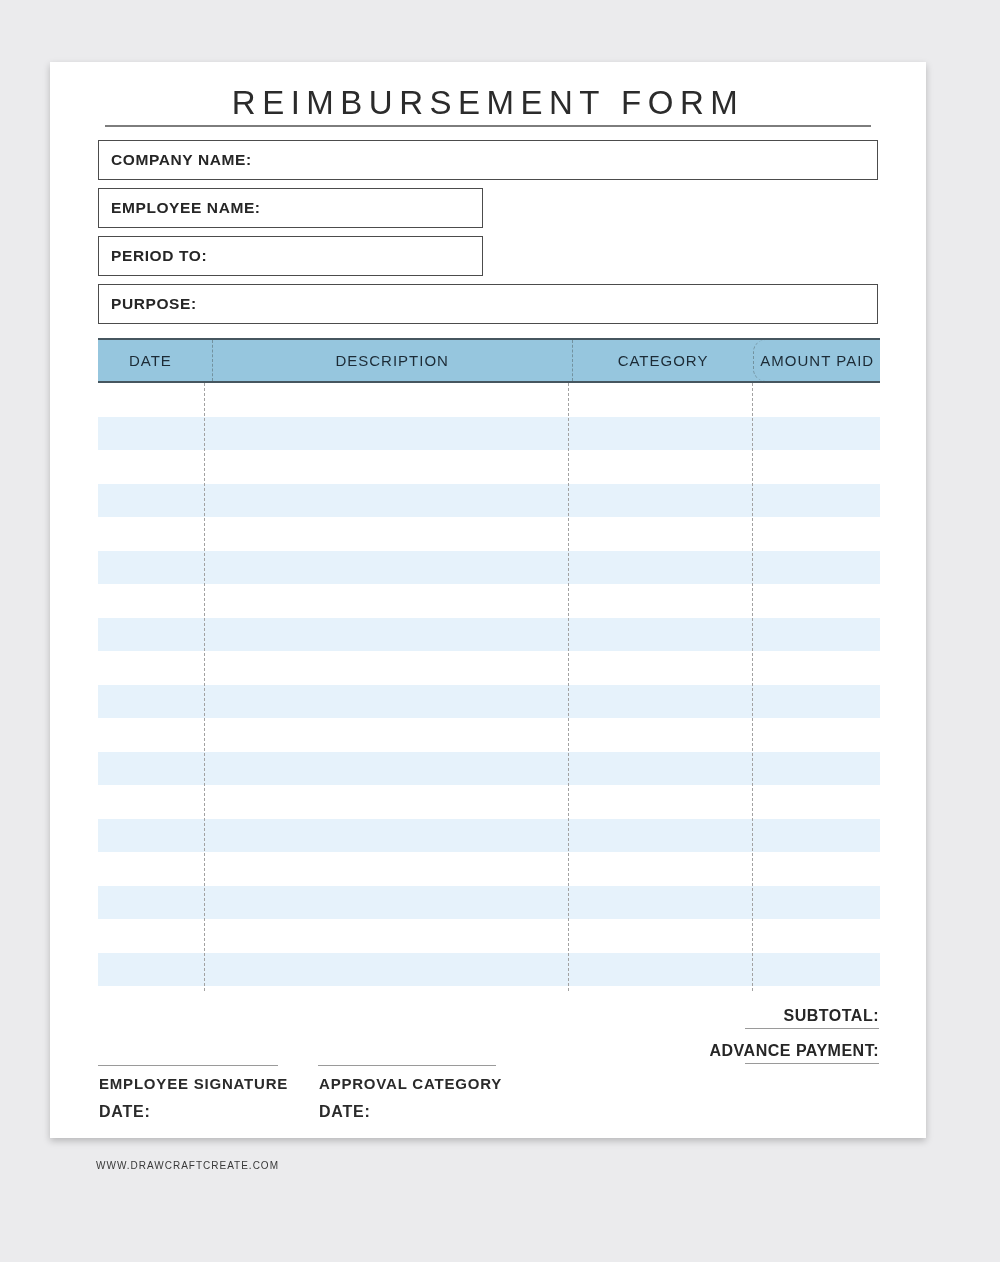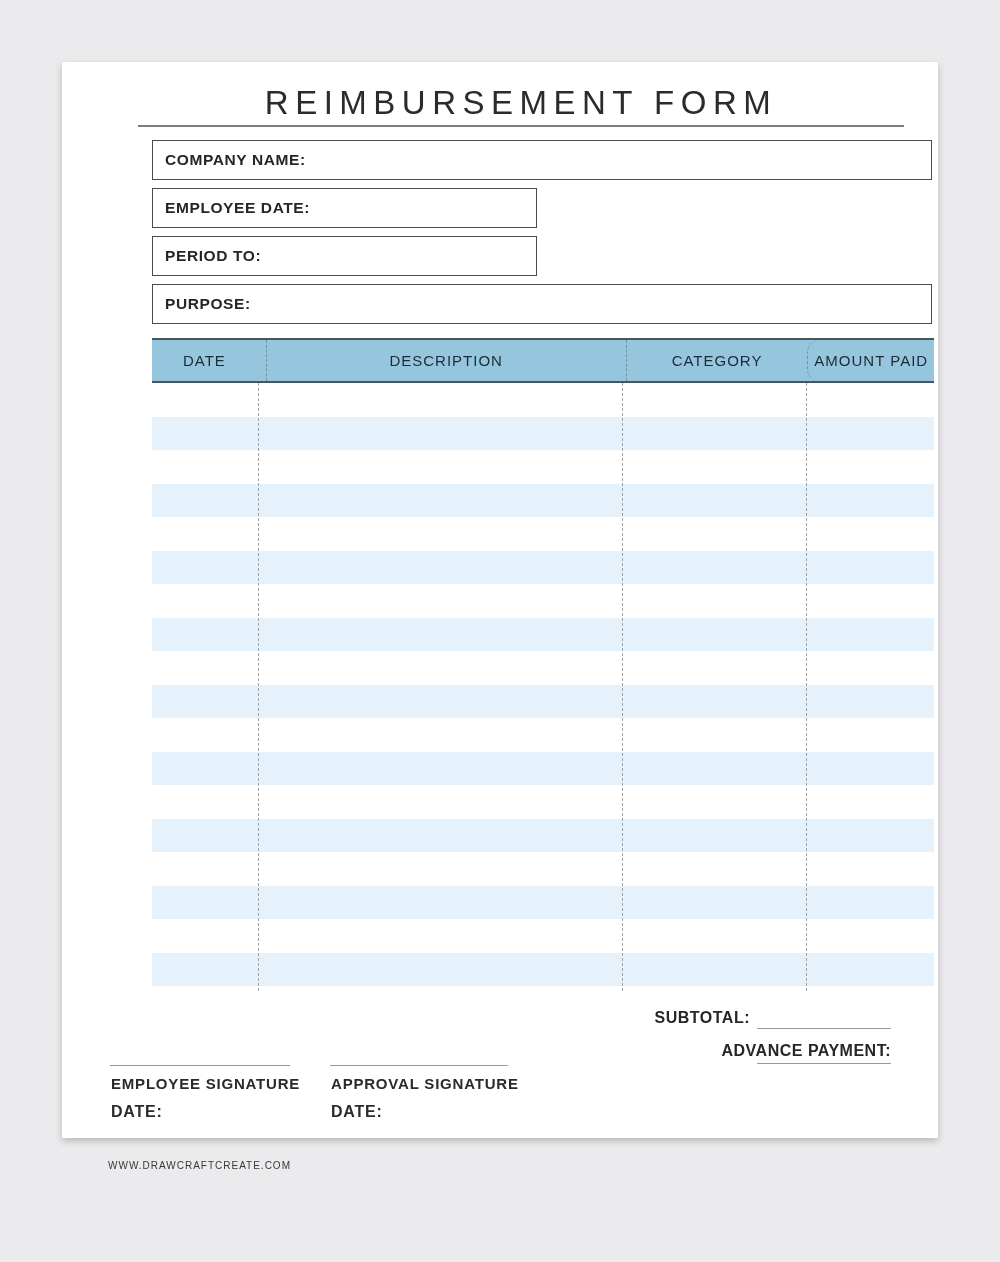--- a/index.html
+++ b/index.html
@@ -3,25 +3,24 @@
 <meta charset="utf-8">
 <style>
   * { margin:0; padding:0; box-sizing:border-box; }
   html,body { width:1000px; height:1262px; }
   body {
     background:#ebebed;
     font-family:"Liberation Sans", sans-serif;
     position:relative;
   }
   .card {
-    position:absolute; left:62px; top:62px;
+    position:absolute; left:50px; top:62px;
     width:876px; height:1076px;
     background:#ffffff;
     box-shadow:0 3px 7px rgba(0,0,0,0.22);
-    padding-left:42px;
   }
   
   .title {
     margin-top:21px; height:40px; line-height:40px;
     text-align:center;
     font-size:33px; letter-spacing:6.5px;
     color:#2b2b2b; font-weight:normal;
   }
   .title-rule {
     width:766px; margin:2px auto 0 auto;
@@ -65,21 +64,21 @@
     position:absolute; top:0; height:608px; width:0;
     border-left:1px dashed #a2a2a2;
   }
   .vdash.d0 { left:106px; } .vdash.d1 { left:470px; } .vdash.d2 { left:654px; }
   
   .total-row {
     position:absolute; right:47px; left:0;
     display:flex; justify-content:flex-end; align-items:flex-end;
     height:22px;
   }
-  .total-row.r0 { top:944px; } .total-row.r1 { top:979px;flex-direction:column; } .total-row.r2 { top:1013px; }
+  .total-row.r0 { top:944px;flex-direction:column; } .total-row.r1 { top:979px;flex-direction:column; } .total-row.r2 { top:1013px; }
   .total-label {
     font-size:16px; font-weight:bold; letter-spacing:0.5px; color:#262626; line-height:20px;
   }
   .fill-line {
     width:134px; height:16px; margin-left:7px; margin-bottom:-1px;
     border-bottom:1.5px solid #9a9a9a;
   }
   
   .sig-line { position:absolute; top:1003px; border-top:1.5px solid #9a9a9a; }
   .sig-line.emp { left:48px; width:180px; }
@@ -109,21 +108,21 @@
 
   <div class="title">REIMBURSEMENT FORM</div>
   <div class="title-rule"></div>
 
   <div class="fields">
     <div class="field-box full">
       <span class="field-label">COMPANY NAME:</span>
     </div>
     <div class="field-row">
       <div class="field-box half-l">
-        <span class="field-label">EMPLOYEE DATE:</span>
+        <span class="field-label">EMPLOYEE NAME:</span>
       </div>
     </div>
     <div class="field-row">
       <div class="field-box half-l">
         <span class="field-label">PERIOD TO:</span>
       </div>
     </div>
     <div class="field-box full mt8">
       <span class="field-label">PURPOSE:</span>
     </div>
@@ -258,19 +257,19 @@
     <span class="fill-line"></span>
   </div>
   <div class="total-row r1">
     <span class="total-label">ADVANCE PAYMENT:</span>
     <span class="fill-line"></span>
   </div>
 
   <div class="sig-line emp"></div>
   <div class="sig-line app"></div>
   <div class="sig-label emp">EMPLOYEE SIGNATURE</div>
-  <div class="sig-label app">APPROVAL SIGNATURE</div>
+  <div class="sig-label app">APPROVAL CATEGORY</div>
   <div class="date-label emp">DATE:</div>
   <div class="date-label app">DATE:</div>
 
   <div class="footer">WWW.DRAWCRAFTCREATE.COM</div>
 
 </div>
 
 </body></html>

